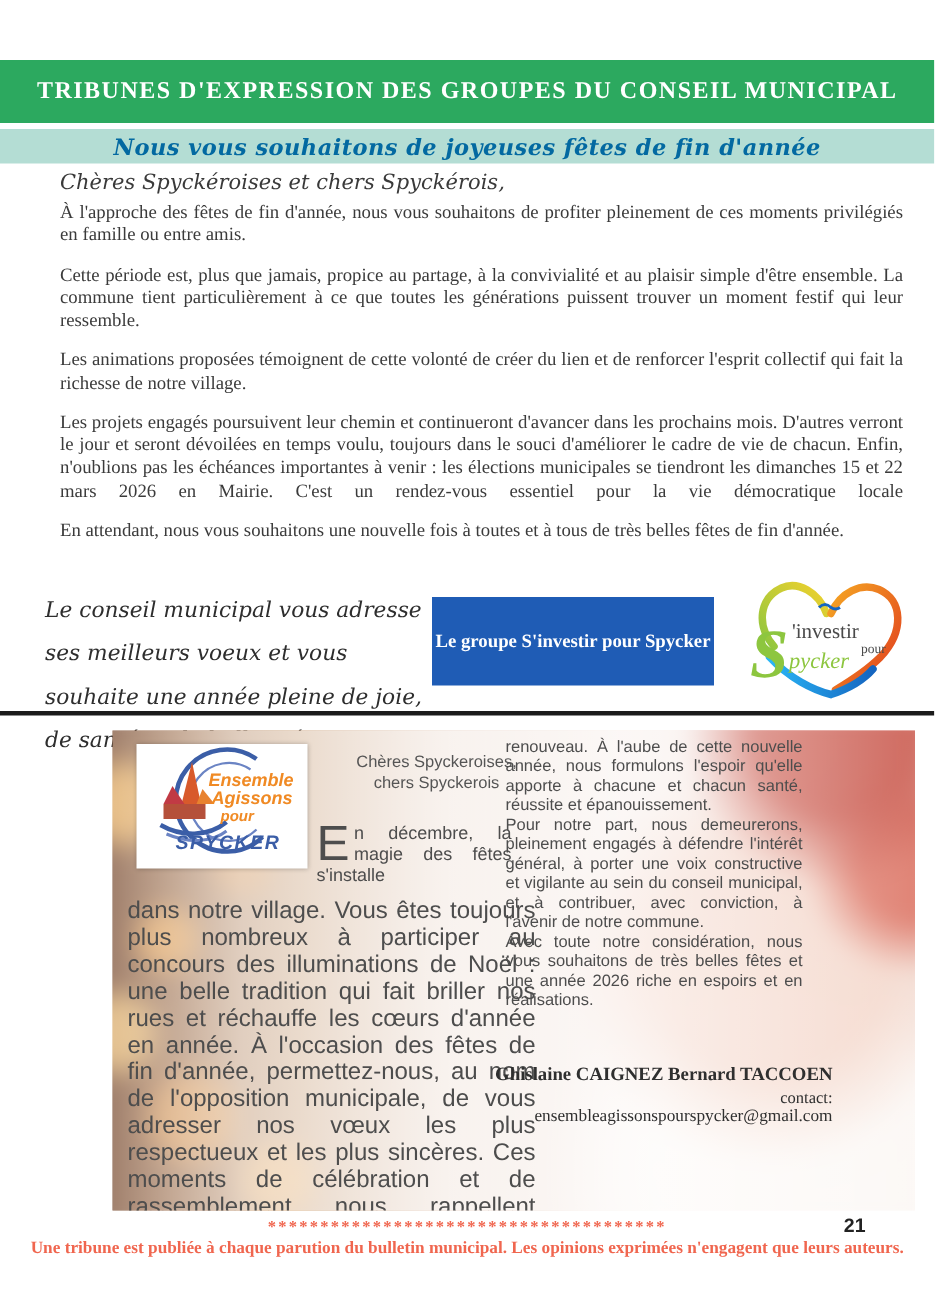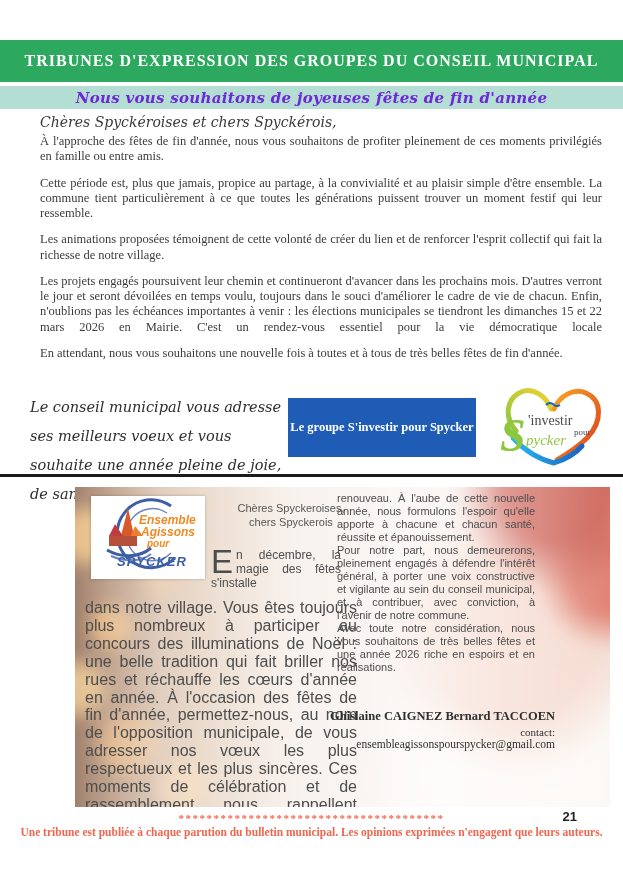--- a/index.html
+++ b/index.html
@@ -6,21 +6,21 @@
   .page{position:relative;width:623px;height:870px;background:#ffffff;overflow:hidden;
         font-family:"Liberation Serif", serif;color:#3b3b3b;}
 
   
   .green-bar{position:absolute;left:0;top:40px;width:623px;height:42px;background:#2ca95f;
              display:flex;align-items:center;justify-content:center;}
   .green-bar .title{color:#ffffff;font-weight:bold;font-size:16px;letter-spacing:1px;
                     font-family:"Liberation Serif", serif;}
   .teal-band{position:absolute;left:0;top:86px;width:623px;height:23px;background:#b4ddd4;
              display:flex;align-items:center;justify-content:center;}
-  .teal-band .subtitle{font-style:italic;font-size:15px;color:#6d28d9;font-weight:bold;
+  .teal-band .subtitle{font-style:italic;font-size:15px;color:#0369a1;font-weight:bold;
                        font-family:"DejaVu Serif", serif;letter-spacing:.3px;}
 
   
   .article{position:absolute;left:40px;top:114px;width:562px;font-size:12.5px;line-height:1.22;}
   .article .salutation{font-style:italic;font-size:14px;font-family:"DejaVu Serif", serif;
                        margin-bottom:3px;color:#3a3a3a;}
   .article p{margin:0 0 11px 0;text-align:justify;}
   .article p.stretch{text-align-last:justify;}
 
   

